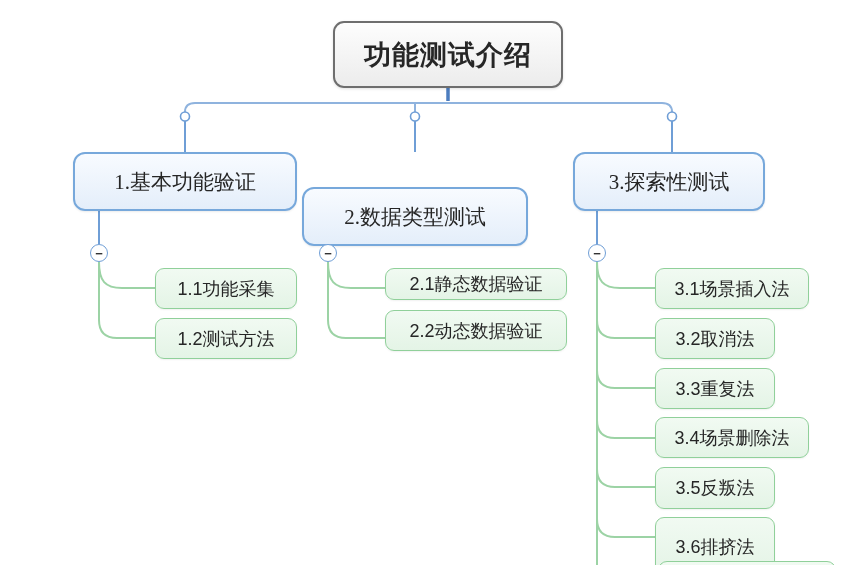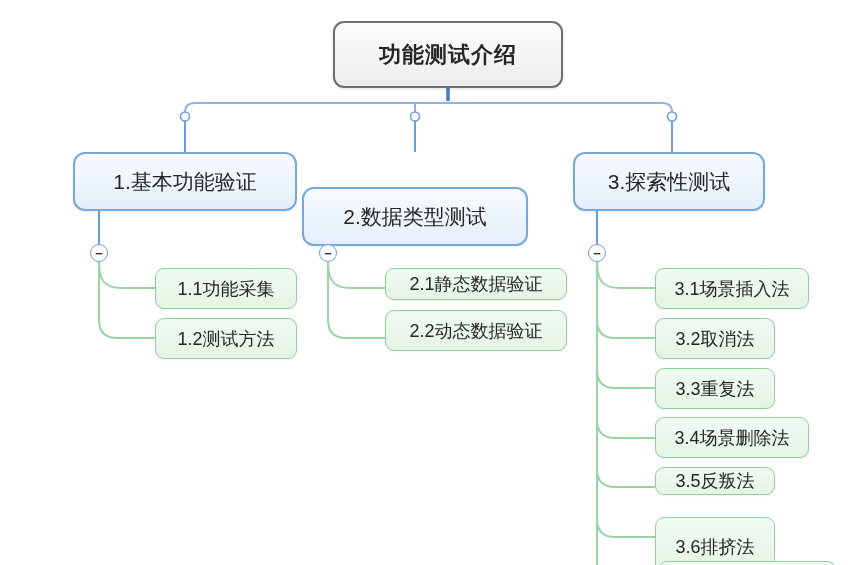--- a/index.html
+++ b/index.html
@@ -16,28 +16,29 @@
   .joint{fill:#ffffff;stroke:#6f9ed6;stroke-width:1.6;}
 
   .node{
     position:absolute;display:flex;align-items:center;justify-content:center;
     box-sizing:border-box;text-align:center;white-space:nowrap;
     color:#262626;cursor:default;
   }
   .node-root{
     border:2px solid #6e6e6e;border-radius:11px;
     background:linear-gradient(180deg,#fdfdfd 0%,#ececec 100%);
-    font-size:22px;font-weight:600;letter-spacing:1px;
+    font-size:27px;font-weight:600;letter-spacing:1px;
     box-shadow:0 1px 3px rgba(0,0,0,0.12);
   }
   .node-branch{
     border:2px solid #77a8db;border-radius:12px;
     background:linear-gradient(180deg,#f8fbff 0%,#e4eefa 100%);
     font-size:21px;font-weight:500;
     box-shadow:0 1px 2px rgba(0,0,0,0.08);
+    font-family:Liberation Serif, serif;
   }
   .node-leaf{
     border:1.6px solid #90d09a;border-radius:9px;
     background:linear-gradient(180deg,#f1faf2 0%,#e4f4e6 100%);
     font-size:18px;font-weight:500;
     box-shadow:0 1px 2px rgba(0,0,0,0.06);
     text-align:right;
   }
   .collapse-btn{
     position:absolute;width:18px;height:18px;border-radius:50%;
@@ -97,16 +98,16 @@
 <div class="node node-leaf" style="left:155px;top:268px;width:142px;height:41px;">1.1功能采集</div>
 <div class="node node-leaf" style="left:155px;top:318px;width:142px;height:41px;">1.2测试方法</div>
 
 <div class="node node-leaf" style="left:385px;top:268px;width:182px;height:32px;">2.1静态数据验证</div>
 <div class="node node-leaf" style="left:385px;top:310px;width:182px;height:41px;">2.2动态数据验证</div>
 
 <div class="node node-leaf" style="left:655px;top:268px;width:154px;height:41px;">3.1场景插入法</div>
 <div class="node node-leaf" style="left:655px;top:318px;width:120px;height:41px;">3.2取消法</div>
 <div class="node node-leaf" style="left:655px;top:368px;width:120px;height:41px;">3.3重复法</div>
 <div class="node node-leaf" style="left:655px;top:417px;width:154px;height:41px;">3.4场景删除法</div>
-<div class="node node-leaf" style="left:655px;top:467px;width:120px;height:28px;">3.5反叛法</div>
+<div class="node node-leaf" style="left:655px;top:467px;width:120px;height:42px;">3.5反叛法</div>
 <div class="node node-leaf" style="left:655px;top:517px;width:120px;height:59px;">3.6排挤法</div>
 
 <div class="node node-leaf" style="left:658px;top:561px;width:178px;height:40px;"></div>
 
 </body></html>

